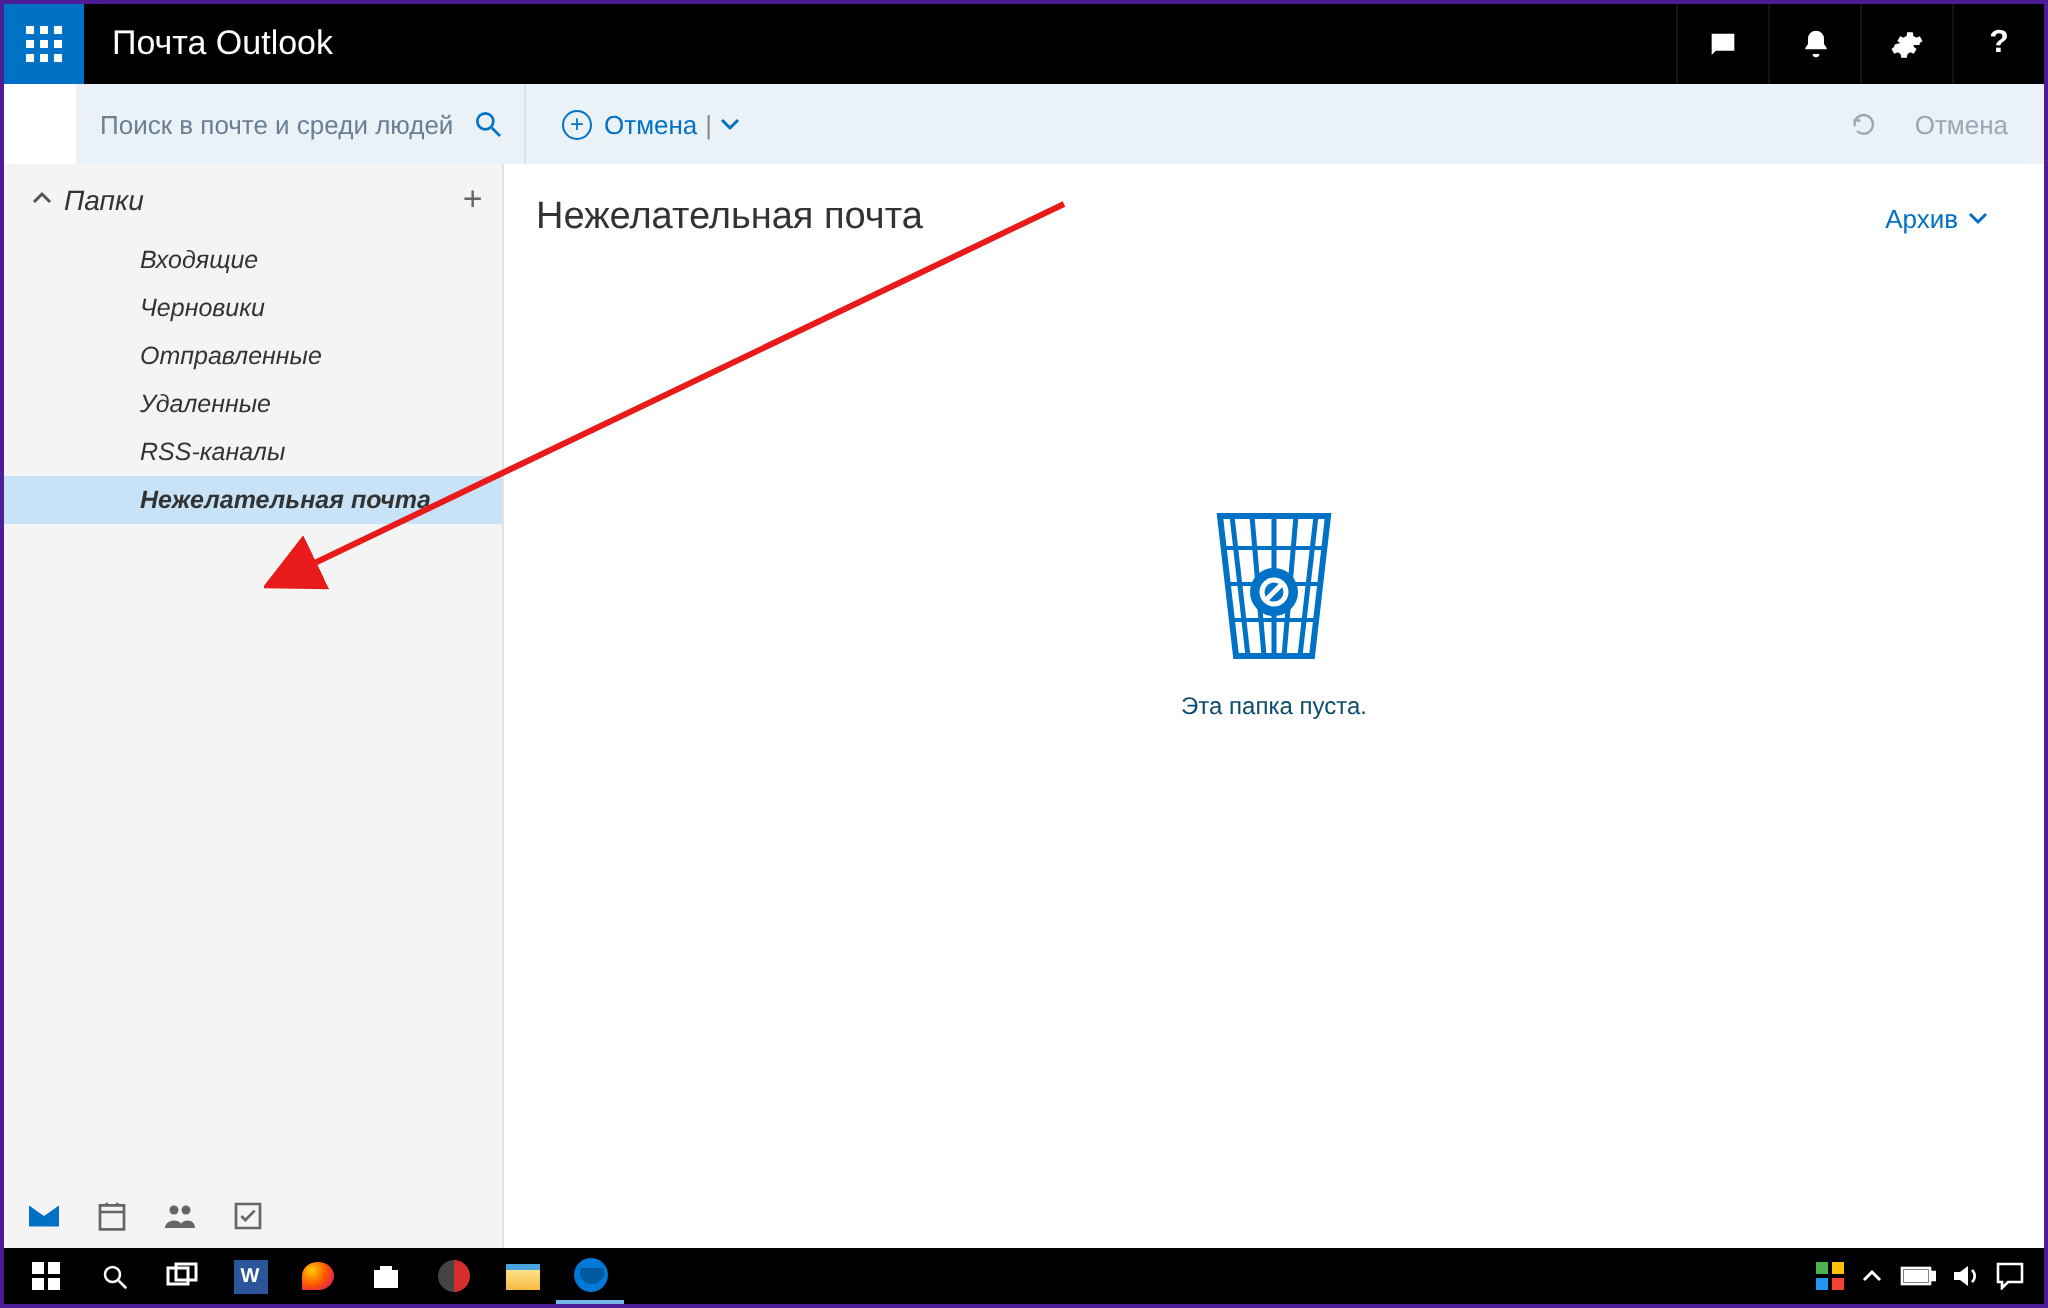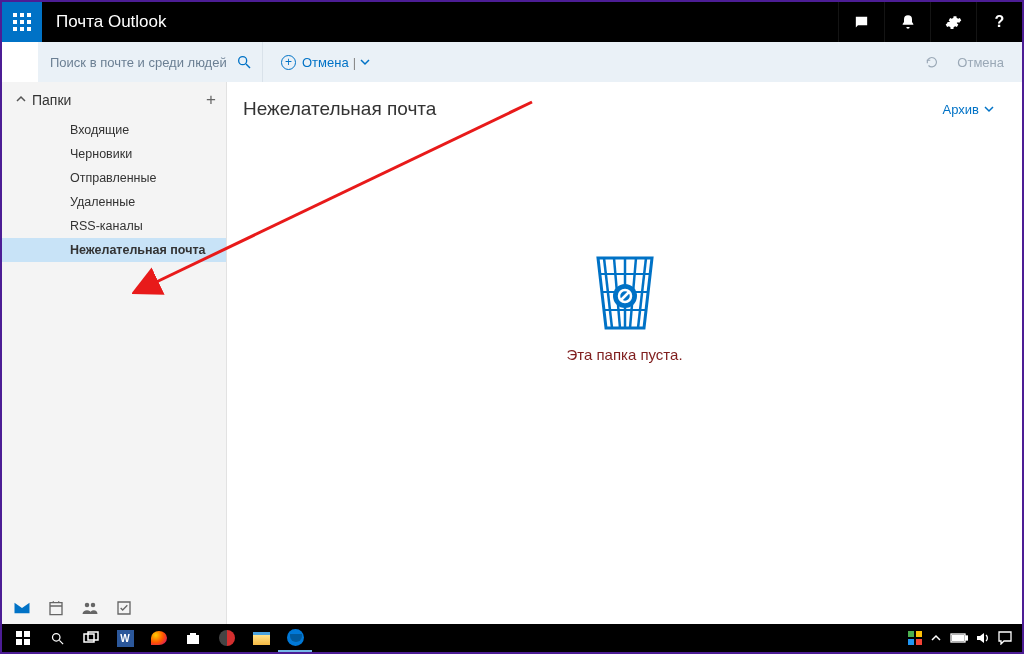--- a/index.html
+++ b/index.html
@@ -26,42 +26,42 @@
   .create-btn .plus { width: 15px; height: 15px; border: 1.3px solid #0072c6; border-radius: 50%; margin-right: 6px; display: flex; align-items: center; justify-content: center; font-size: 12px; line-height: 1; }
   .create-sep { color: #888; margin: 0 2px 0 4px; }
   .create-caret { margin-left: 2px; color: #0072c6; }
   .spacer { flex: 1; }
   .undo-btn { color: #9aa8b6; font-size: 13px; display: flex; align-items: center; gap: 18px; }
 
   
   .body { position: absolute; top: 80px; left: 0; right: 0; bottom: 28px; display: flex; }
 
   
-  .sidebar { width: 225px; background: #f4f4f4; border-right: 1px solid #e2e2e2; display: flex; flex-direction: column; }
+  .sidebar { width: 250px; background: #f4f4f4; border-right: 1px solid #e2e2e2; display: flex; flex-direction: column; font-style: italic; }
   .folders-head { display: flex; align-items: center; height: 36px; padding: 0 10px 0 14px; color: #333; }
   .folders-head .chev { margin-right: 6px; font-size: 12px; }
   .folders-head .label { font-size: 14px; flex: 1; color: #333; }
   .folders-head .plus-add { color: #666; font-size: 17px; font-weight: 300; }
   .folder-list { }
   .folder-item { height: 24px; display: flex; align-items: center; padding-left: 68px; padding-right: 12px; font-size: 12.5px; color: #333; cursor: pointer; }
   .folder-item.selected { background: #c8e3f7; font-weight: 600; color: #333; }
   .folder-item.selected span { color: #333; }
   .sidebar-bottom { margin-top: auto; height: 32px; display: flex; align-items: center; padding-left: 10px; gap: 14px; color: #666; }
   .sidebar-bottom svg { display: block; }
   .sb-icon { width: 20px; height: 20px; display: flex; align-items: center; justify-content: center; }
   .sb-icon.active svg { fill: #0072c6; }
   .sb-icon svg { fill: #666; }
 
   
   .main { flex: 1; background: #fff; position: relative; }
   .main-head { display: flex; align-items: center; padding: 16px 28px 0 16px; }
   .page-title { font-size: 19px; font-weight: 400; color: #333; }
   .filter-btn { color: #0072c6; font-size: 13px; display: flex; align-items: center; gap: 5px; }
   .empty-state { position: absolute; left: 0; right: 0; top: 170px; display: flex; flex-direction: column; align-items: center; }
-  .empty-text { margin-top: 14px; color: #7f1d1d; font-size: 15px; }
+  .empty-text { margin-top: 14px; color: #0c4a6e; font-size: 12px; }
 
   
   .arrow-overlay { position: absolute; pointer-events: none; z-index: 50; }
 
   
   .taskbar { position: absolute; bottom: 0; left: 0; right: 0; height: 28px; background: #000; display: flex; align-items: center; padding-left: 4px; }
   .tb-icon { width: 34px; height: 28px; display: flex; align-items: center; justify-content: center; }
   .tb-icon.active { border-bottom: 2px solid #75b6e7; }
   .tb-right { margin-left: auto; display: flex; align-items: center; gap: 8px; padding-right: 10px; }
 </style>

